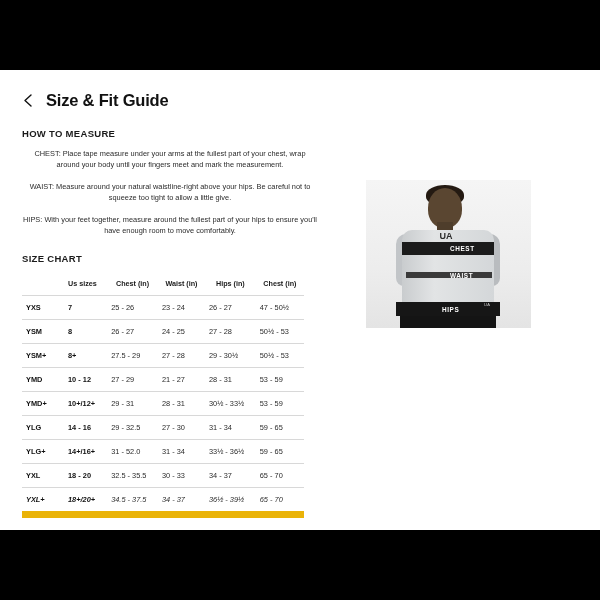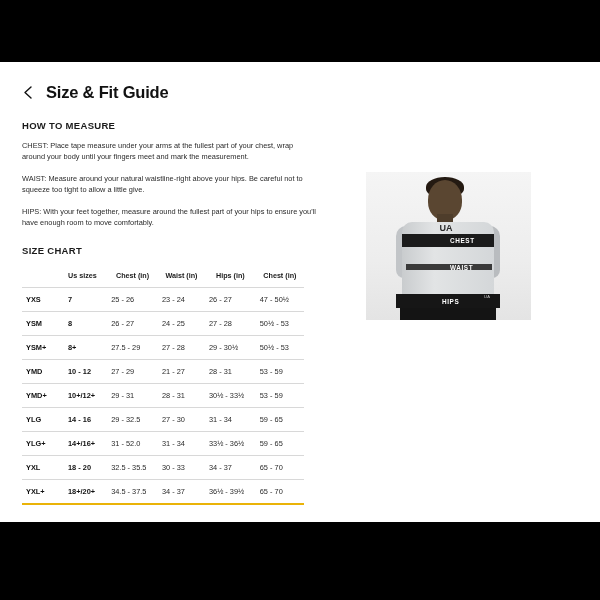--- a/index.html
+++ b/index.html
@@ -6,21 +6,21 @@
     margin: 0;
     padding: 0;
     background: #000000;
     width: 600px;
     height: 600px;
     overflow: hidden;
   }
   .page {
     position: absolute;
     left: 0;
-    top: 62px;
+    top: 70px;
     width: 600px;
     height: 460px;
     background: #ffffff;
     font-family: "Liberation Sans", sans-serif;
     color: #1a1a1a;
   }
   .header {
     display: flex;
     align-items: center;
     padding: 20px 0 0 18px;
@@ -56,20 +56,21 @@
     letter-spacing: 0.3px;
     margin: 18px 0 9px 0;
     color: #1a1a1a;
   }
   .measure-p {
     font-size: 7.4px;
     line-height: 1.55;
     color: #2a2a2a;
     margin: 0 0 10px 0;
     max-width: 296px;
+    text-align: center;
   }
   .size-chart-head {
     font-size: 9.5px;
     font-weight: bold;
     letter-spacing: 0.3px;
     margin: 16px 0 10px 0;
   }
   table {
     border-collapse: collapse;
     font-size: 7.4px;
@@ -97,21 +98,21 @@
     color: #111;
     width: 34px;
     margin-top: 18px;
   }
   td.ussize {
     text-align: left;
     font-weight: bold;
     color: #111;
     padding-left: 4px;
   }
-  tbody tr:last-child td { border-bottom: 2px solid #eab308; }
+  tbody tr:last-child td { border-bottom: 7px solid #eab308; font-style: italic; }
   .right-col {
     width: 200px;
     padding-top: 70px;
     padding-left: 6px;
     box-sizing: border-box;
   }
   .photo {
     position: relative;
     width: 165px;
     height: 148px;

